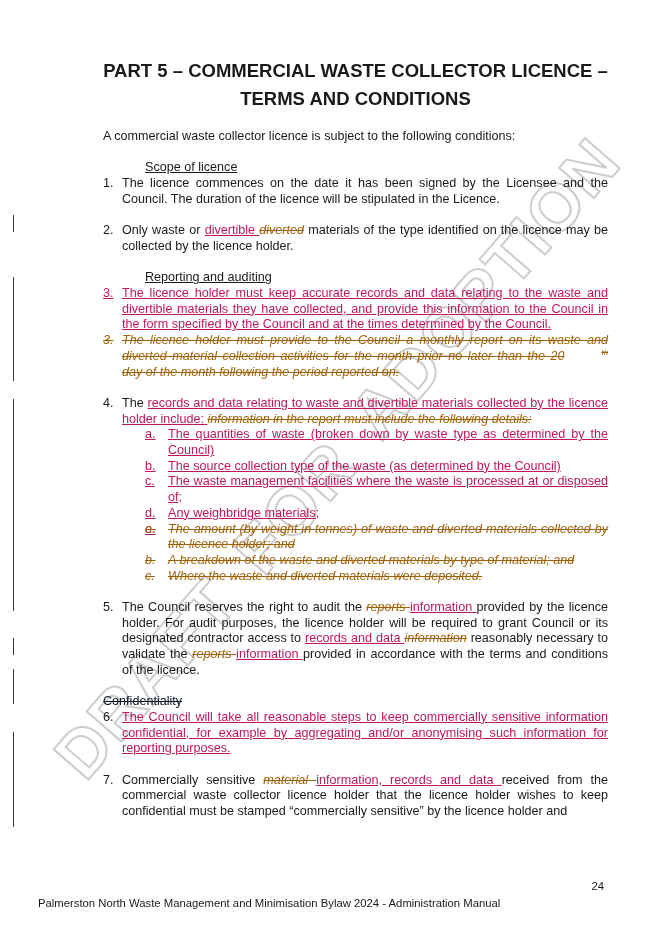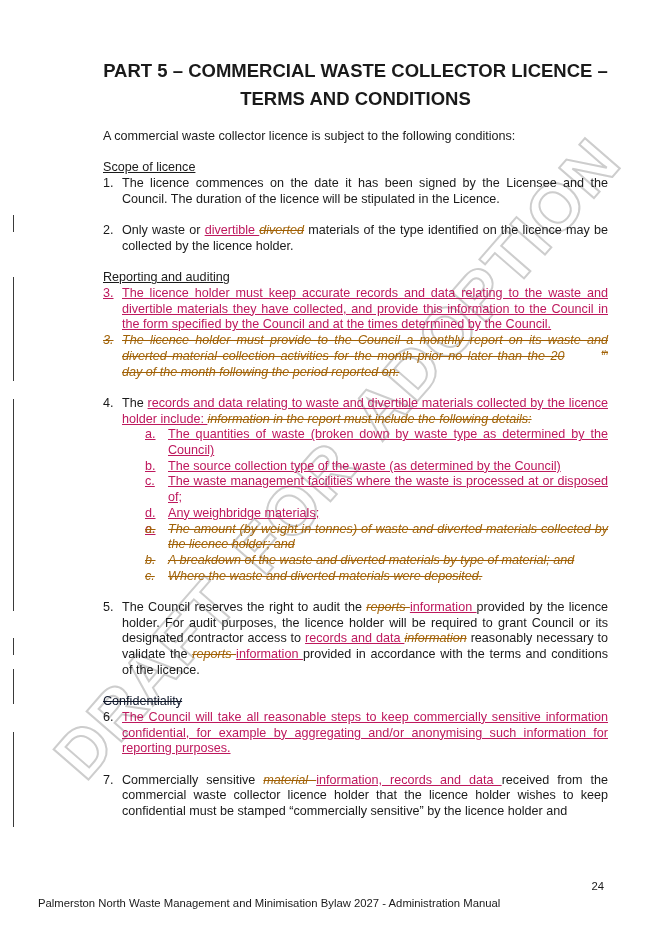--- a/index.html
+++ b/index.html
@@ -18,21 +18,21 @@
   
   .change-bar{position:absolute;left:13px;width:1.4px;background:#3a3a3a;z-index:2;}
   
   .content{position:absolute;left:103px;top:0;width:505px;z-index:1;}
   .title{margin-top:57px;text-align:center;font-weight:bold;font-size:18.5px;line-height:28px;}
   .title div{white-space:nowrap;}
   .intro{margin-top:16px;font-size:12.6px;line-height:15.7px;}
   .doc-body{font-size:12.6px;line-height:15.7px;}
   .spacer{height:15.7px;}
   .heading{line-height:15.7px;}
-  .h-u{text-decoration:underline;}
+  .h-u{text-decoration:underline;margin-left:42px;}
   .h-del{color:#0f172a;text-decoration:line-through;}
   .li{position:relative;}
   .li .li-text{text-align:justify;}
   .lvl1{padding-left:19px;}
   .lvl1 > .marker{position:absolute;left:0;top:0;}
   .lvl2{padding-left:65px;}
   .lvl2 > .marker{position:absolute;left:42px;top:0;}
   .run-n{color:#1a1a1a;}
   .run-ins{color:#be185d;text-decoration:underline;}
   .run-del{color:#a16207;text-decoration:line-through;font-style:italic;}
@@ -125,21 +125,21 @@
         </div>
         <div class="spacer"></div>
         <div class="li lvl1">
           <span class="marker run-n">7.</span>
           <div class="li-text"><span class="run-n">Commercially sensitive </span><span class="run-del">material </span><span class="run-ins">information, records and data </span><span class="run-n">received from the commercial waste collector licence holder that the licence holder wishes to keep confidential must be stamped “commercially sensitive” by the licence holder and</span></div>
         </div>
       </div>
   </div>
 
   <div class="page-number">24</div>
-  <div class="footer-text">Palmerston North Waste Management and Minimisation Bylaw 2027 - Administration Manual</div>
+  <div class="footer-text">Palmerston North Waste Management and Minimisation Bylaw 2024 - Administration Manual</div>
 
 <div class="change-bar" style="top: 215px; height: 17px;"></div>
     <div class="change-bar" style="top: 277px; height: 104px;"></div>
     <div class="change-bar" style="top: 399px; height: 212px;"></div>
     <div class="change-bar" style="top: 638px; height: 17px;"></div>
     <div class="change-bar" style="top: 669px; height: 35px;"></div>
     <div class="change-bar" style="top: 732px; height: 95px;"></div>
   </div>
 
 </body></html>

